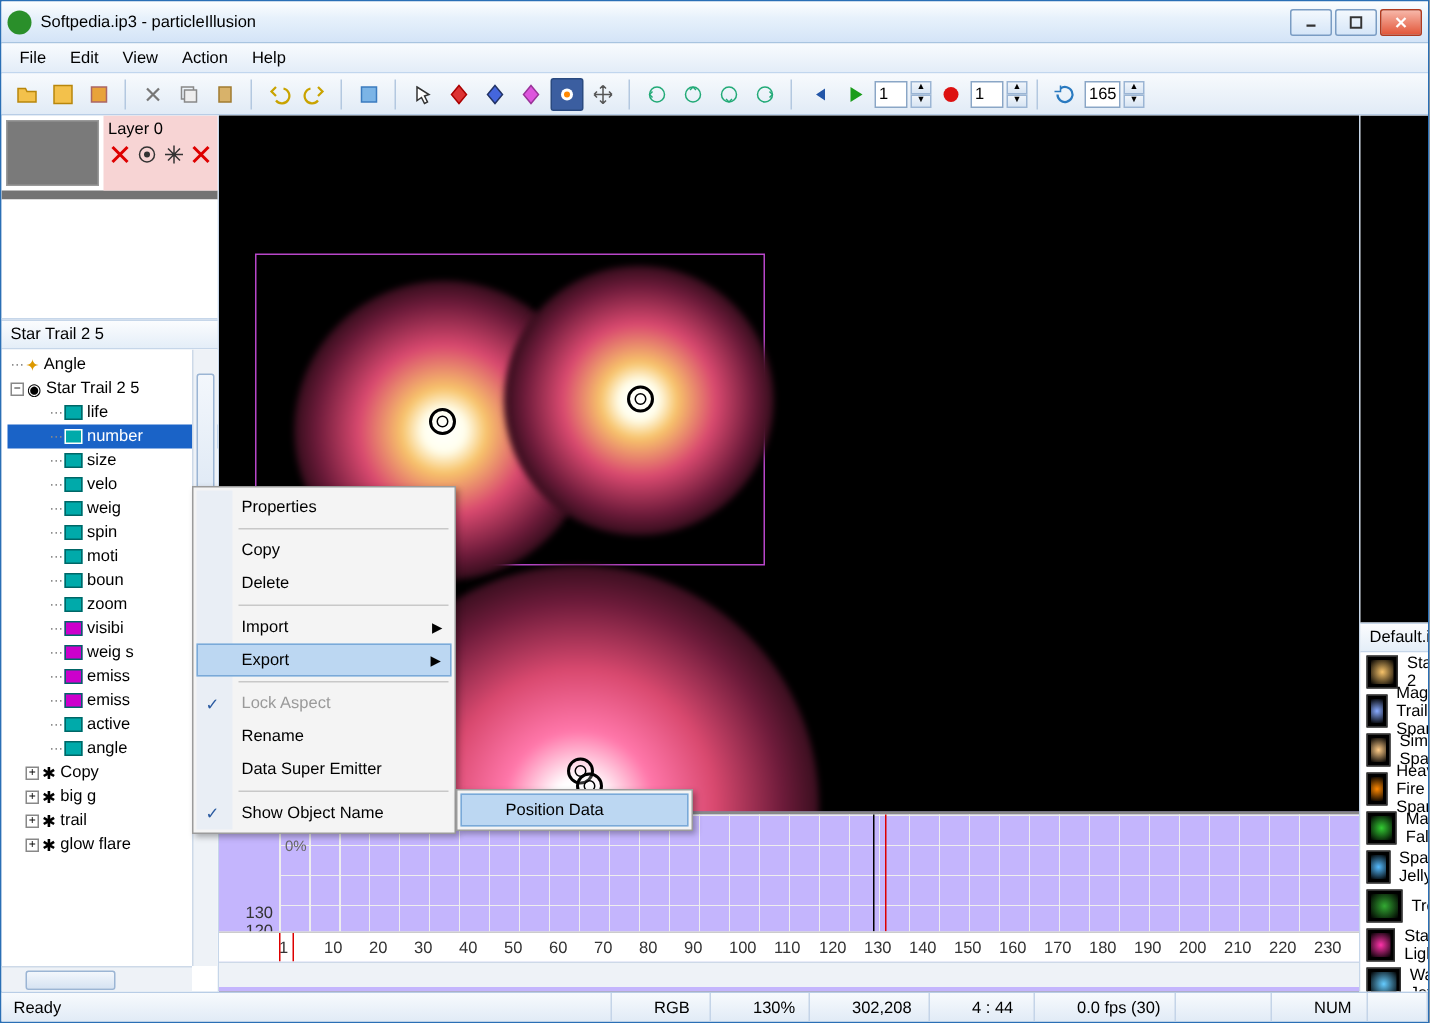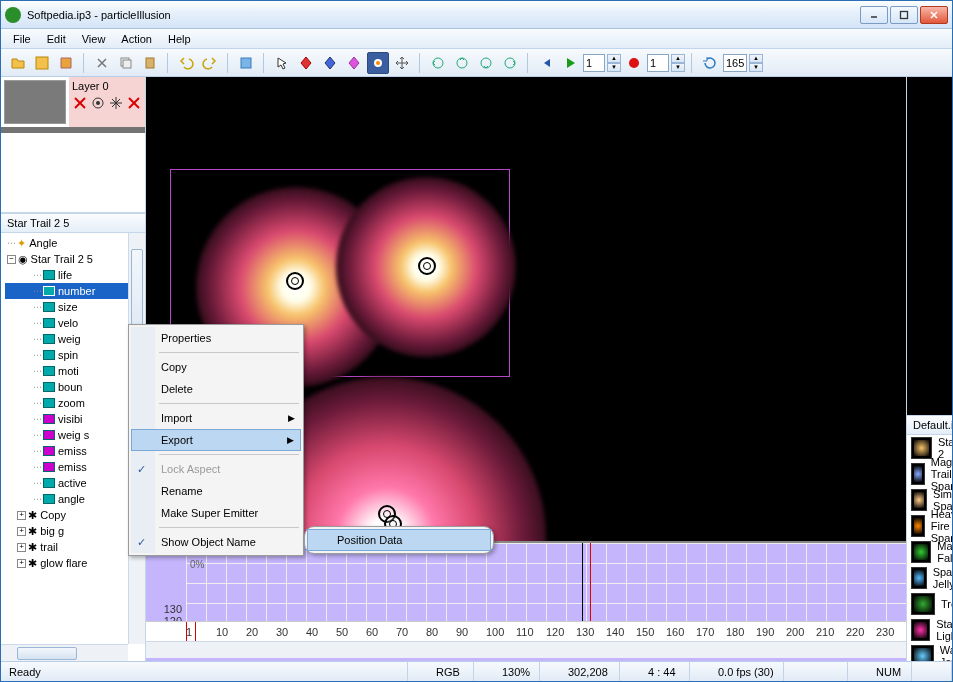--- a/index.html
+++ b/index.html
@@ -583,24 +583,24 @@
   <div class="ctx-item highlight">
       <span>Export</span>
       <span class="ctx-arrow">▶</span>
     </div>
   <div class="ctx-sep"></div>
   <div class="ctx-item disabled">
       <span class="ctx-check">✓</span>
       <span>Lock Aspect</span>
     </div>
   <div class="ctx-item">Rename</div>
-  <div class="ctx-item">Make Super Emitter</div>
+  <div class="ctx-item">Data Super Emitter</div>
   <div class="ctx-sep"></div>
   <div class="ctx-item">
       <span class="ctx-check">✓</span>
       <span>Show Object Name</span>
     </div>
 </div>
 
-<div class="ctx" style="left:304px; top:526px; width:190px;border-radius:10px;">
+<div class="ctx" style="left:304px; top:526px; width:158px;">
   <div class="ctx-gutter"></div>
   <div class="ctx-item highlight">Position Data</div>
 </div>
 
 </body></html>

